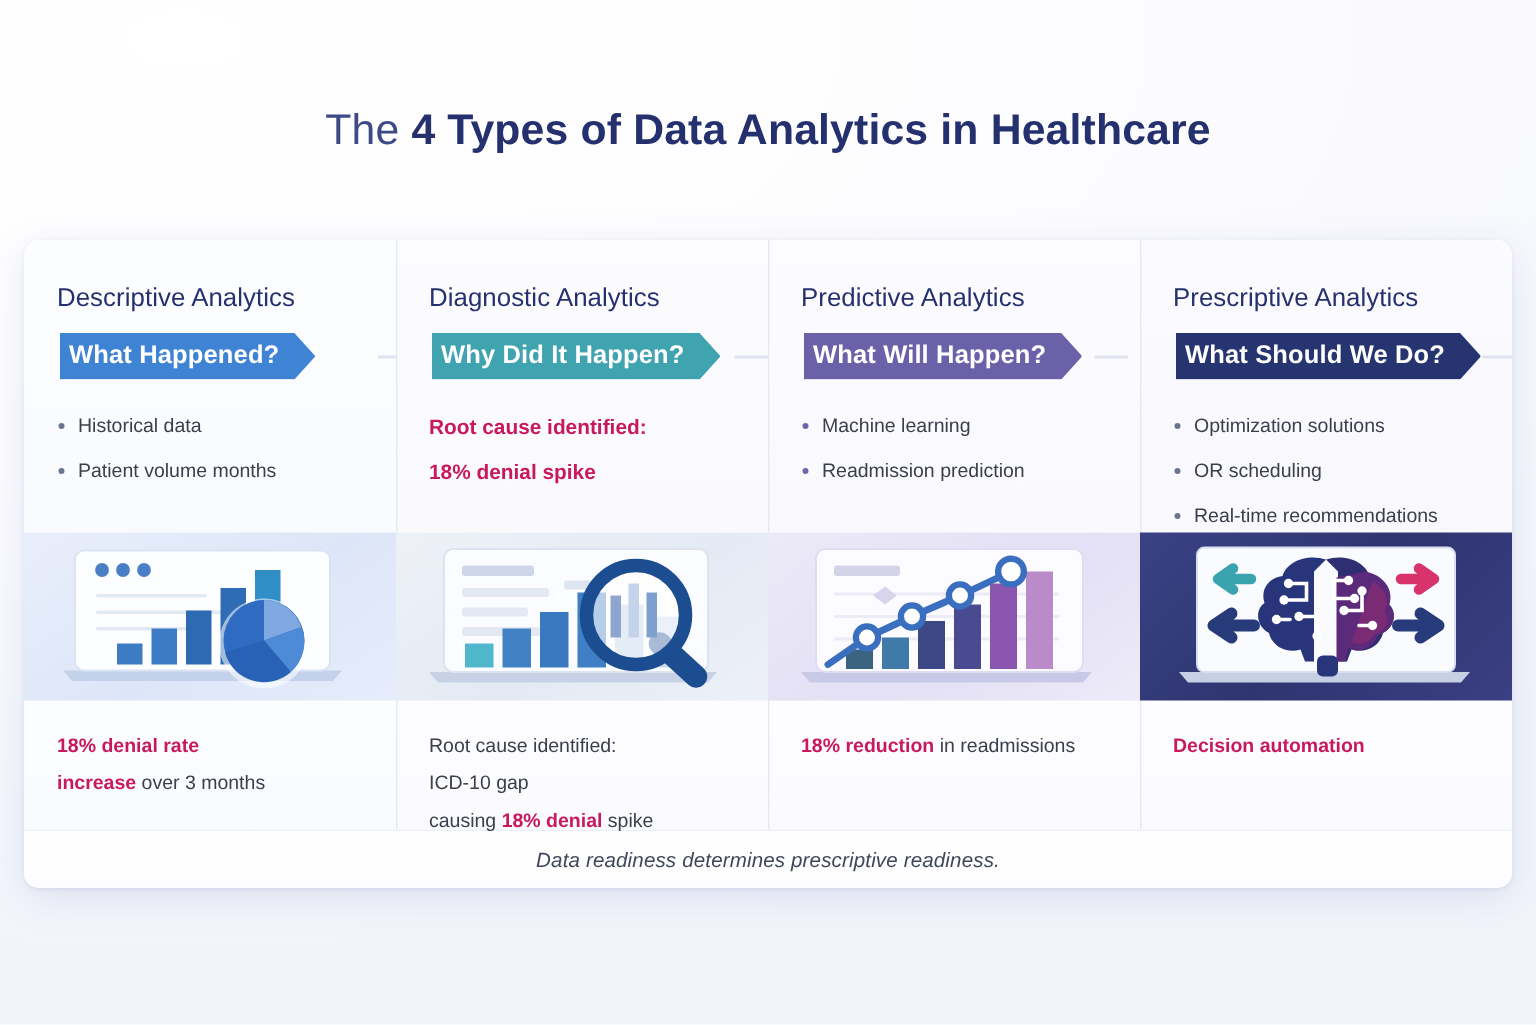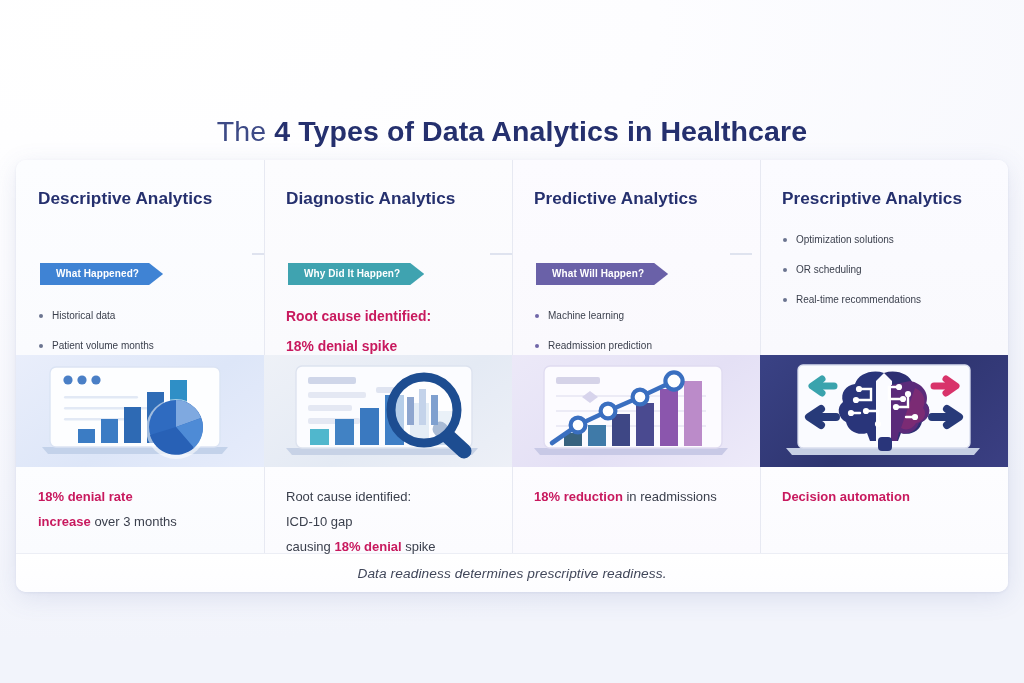--- a/index.html
+++ b/index.html
@@ -17,21 +17,20 @@
     position: relative;
   }
 
   
   .title-wrap {
     height: 155px;
     display: flex;
     align-items: center;
     justify-content: center;
     padding-top: 20px;
-    margin-top: 44px;
   }
   .title {
     font-size: 28.5px;
     color: #2b3a7a;
     letter-spacing: .1px;
     white-space: nowrap;
   }
   .title .light { font-weight: 400; color: #3d4a86; }
   .title .bold  { font-weight: 700; color: #25306e; }
 
@@ -70,57 +69,56 @@
     padding: 28px 20px 0 22px;
     background: linear-gradient(180deg,#fcfcff 0%, #fafafd 100%);
   }
   .col:nth-child(1) .row-head { background: linear-gradient(180deg,#fcfdff 0%,#fafbfe 100%); }
   .col:nth-child(2) .row-head { background: linear-gradient(180deg,#fcfcfe 0%,#fafafd 100%); }
   .col:nth-child(3) .row-head { background: linear-gradient(180deg,#fcfbff 0%,#faf9fd 100%); }
   .col:nth-child(4) .row-head { background: linear-gradient(180deg,#fbfbff 0%,#f9f9fd 100%); }
 
   .col-title {
     font-size: 17.2px;
-    font-weight: 700;
+    font-weight: 400;
     color: #25306e;
     letter-spacing: .05px;
     white-space: nowrap;
     margin-bottom: 13px;
   }
 
   .badge {
     display: inline-block;
     position: relative;
     color: #ffffff;
-    font-size: 10px;
+    font-size: 17px;
     font-weight: 700;
-    padding: 5px 24px 6px 16px;
+    padding: 5px 24px 6px 6px;
     margin-left: 2px;
     letter-spacing: .1px;
     white-space: nowrap;
     clip-path: polygon(0 0, calc(100% - 14px) 0, 100% 50%, calc(100% - 14px) 100%, 0 100%);
     filter: drop-shadow(0 1px 1px rgba(40,50,110,.18));
-    margin-top: 41px;
   }
   .badge-tail {
     position: absolute;
     top: 50%;
     margin-top: -1px;
     width: 22px;
     height: 2px;
     background: #dfe3ef;
   }
   .badge-row { position: relative; display: flex; align-items: center; }
 
   .bullets { margin-top: 16px; }
   .bullets li {
     list-style: none;
     position: relative;
     padding-left: 14px;
-    font-size: 10px;
+    font-size: 13px;
     color: #3a3f4c;
     line-height: 30px;
     white-space: nowrap;
   }
   .bullets li::before {
     content: "";
     position: absolute;
     left: 1px; top: 13px;
     width: 4px; height: 4px;
     border-radius: 50%;
@@ -326,20 +324,24 @@
         </svg>
       </div>
       <div class="row-cap" id="cap2">
           <div class="cap-line"><span class="hl">18% reduction</span><span class="nm"> in readmissions</span></div>
         </div>
     </div>
 
     <div class="col">
       <div class="row-head">
         <div class="col-title">Prescriptive Analytics</div>
+        <div class="badge-row">
+          <span class="badge" id="b3" style="background: rgb(38, 53, 111);">What Should We Do?</span>
+          <span class="badge-tail" style="left:206px"></span>
+        </div>
         <ul class="bullets" id="bul3">
             <li>Optimization solutions</li>
             <li>OR scheduling</li>
             <li>Real-time recommendations</li>
           </ul>
       </div>
       <div class="row-art art-4">
         <svg viewBox="0 0 248 112" preserveAspectRatio="xMidYMid meet">
           <path d="M26 93 H220 L214 100 H32 Z" fill="#c6cfe4"></path>
           <rect x="38" y="10" width="172" height="83" rx="5" fill="#fafbff" stroke="#d9deee" stroke-width="1.3"></rect>

